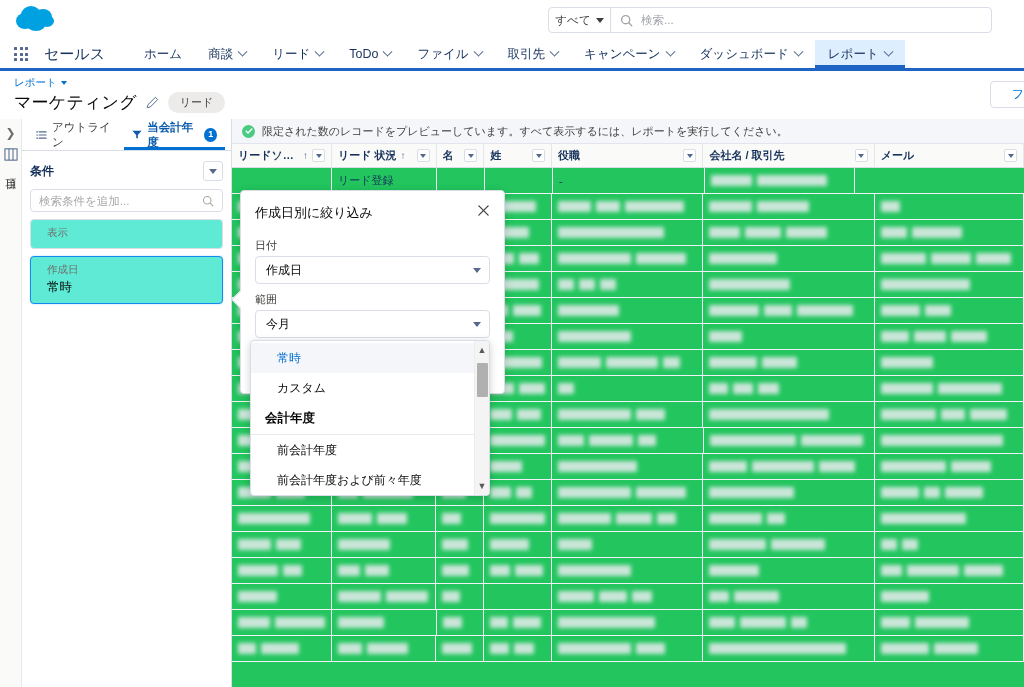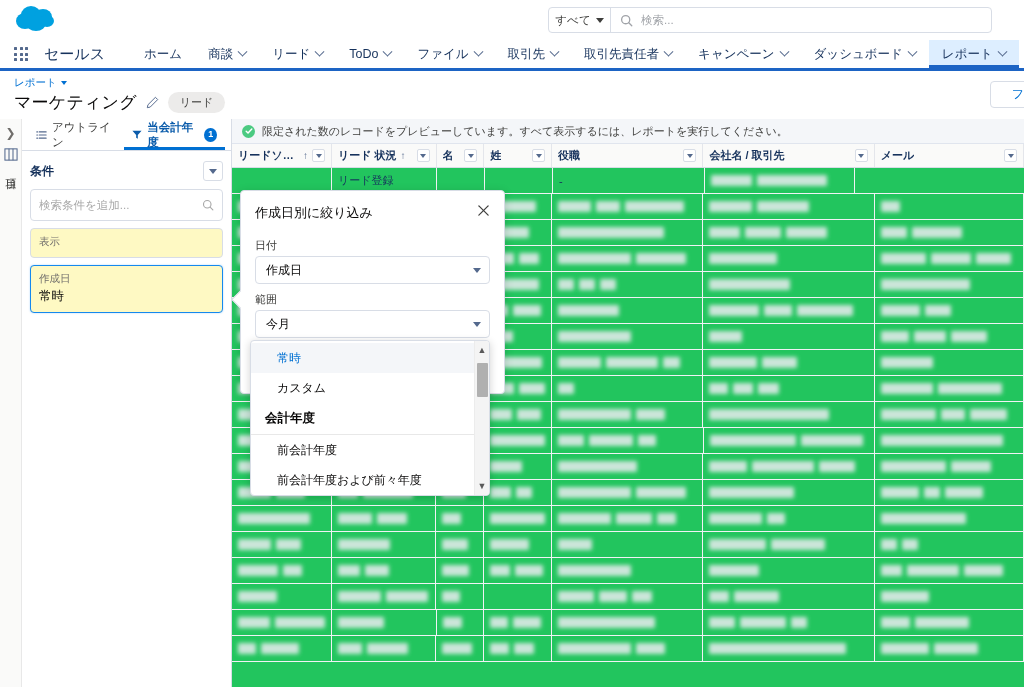--- a/index.html
+++ b/index.html
@@ -229,39 +229,39 @@
   }
   .panel-section-title { font-size: 12px; font-weight: bold; color: #16325c; }
   .mini-btn {
     width: 20px; height: 20px;
     border: 1px solid #d8dde6; border-radius: 3px;
     background: #fff; cursor: pointer;
     display: flex; align-items: center; justify-content: center;
   }
   .mini-btn .caret-solid { border-top-color: #54698d; }
   .add-filter-box {
-    height: 32px;
+    height: 23px;
     border: 1px solid #d8dde6;
     border-radius: 4px;
     background: #fff;
     display: flex; align-items: center;
     padding: 0 8px;
     margin-bottom: 7px;
     cursor: text;
   }
   .add-filter-box input {
     flex: 1; border: 0; outline: 0; background: transparent;
     font-family: inherit; font-size: 11.5px; color: #3e3e3c;
   }
   .add-filter-box input::placeholder { color: #a8a8a8; }
   .filter-item {
     border: 1px solid #d8dde6;
     border-radius: 4px;
-    background: #fef9c3;
-    padding: 5px 8px 7px;
+    background: #5eead4;
+    padding: 5px 16px 7px;
     margin-bottom: 7px;
     cursor: pointer;
   }
   .filter-item.selected { border: 1px solid #1589ee; box-shadow: 0 0 2px rgba(21,137,238,.35); }
   .filter-field { font-size: 10.5px; color: #706e6b; line-height: 1.5; }
   .filter-value { font-size: 12.5px; color: #080707; line-height: 1.45; }
 
   
   .preview {
     flex: 1;
@@ -517,24 +517,20 @@
       <div class="nav-item">
         <span>ToDo</span>
         <span class="chev"></span>
       </div>
       <div class="nav-item">
         <span>ファイル</span>
         <span class="chev"></span>
       </div>
       <div class="nav-item">
         <span>取引先</span>
-        <span class="chev"></span>
-      </div>
-      <div class="nav-item">
-        <span>取引先責任者</span>
         <span class="chev"></span>
       </div>
       <div class="nav-item">
         <span>キャンペーン</span>
         <span class="chev"></span>
       </div>
       <div class="nav-item">
         <span>ダッシュボード</span>
         <span class="chev"></span>
       </div>

